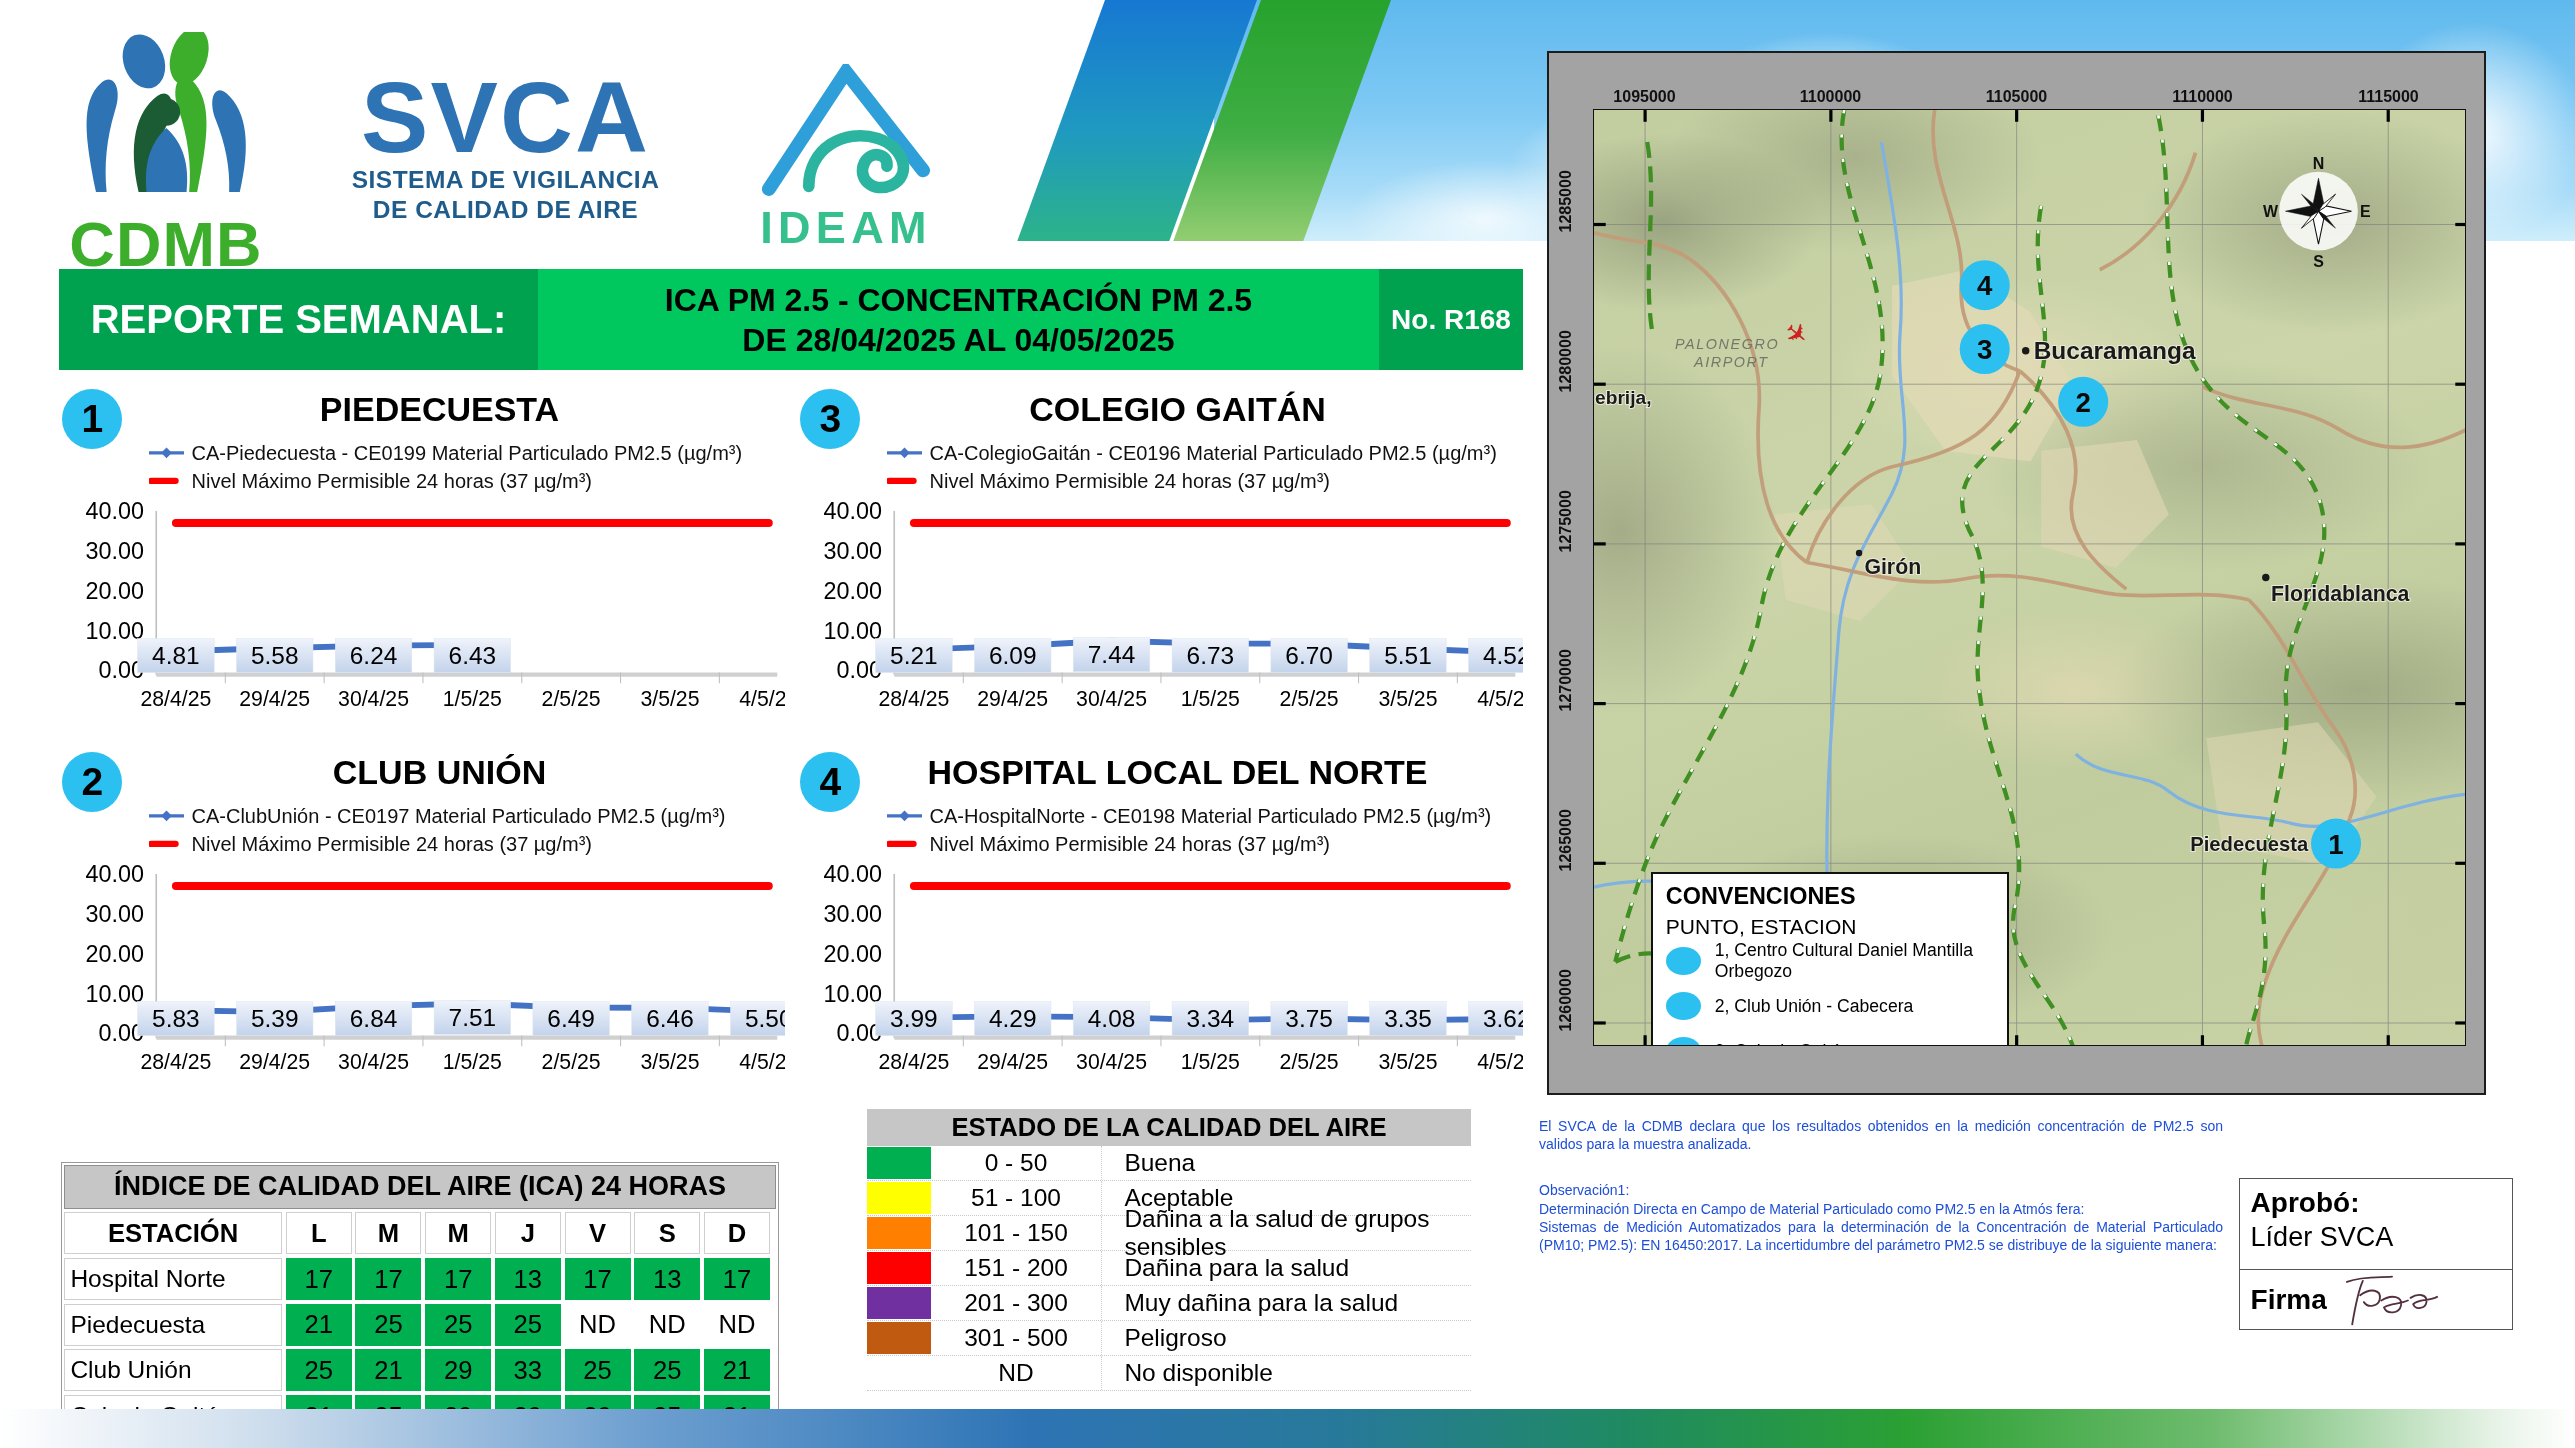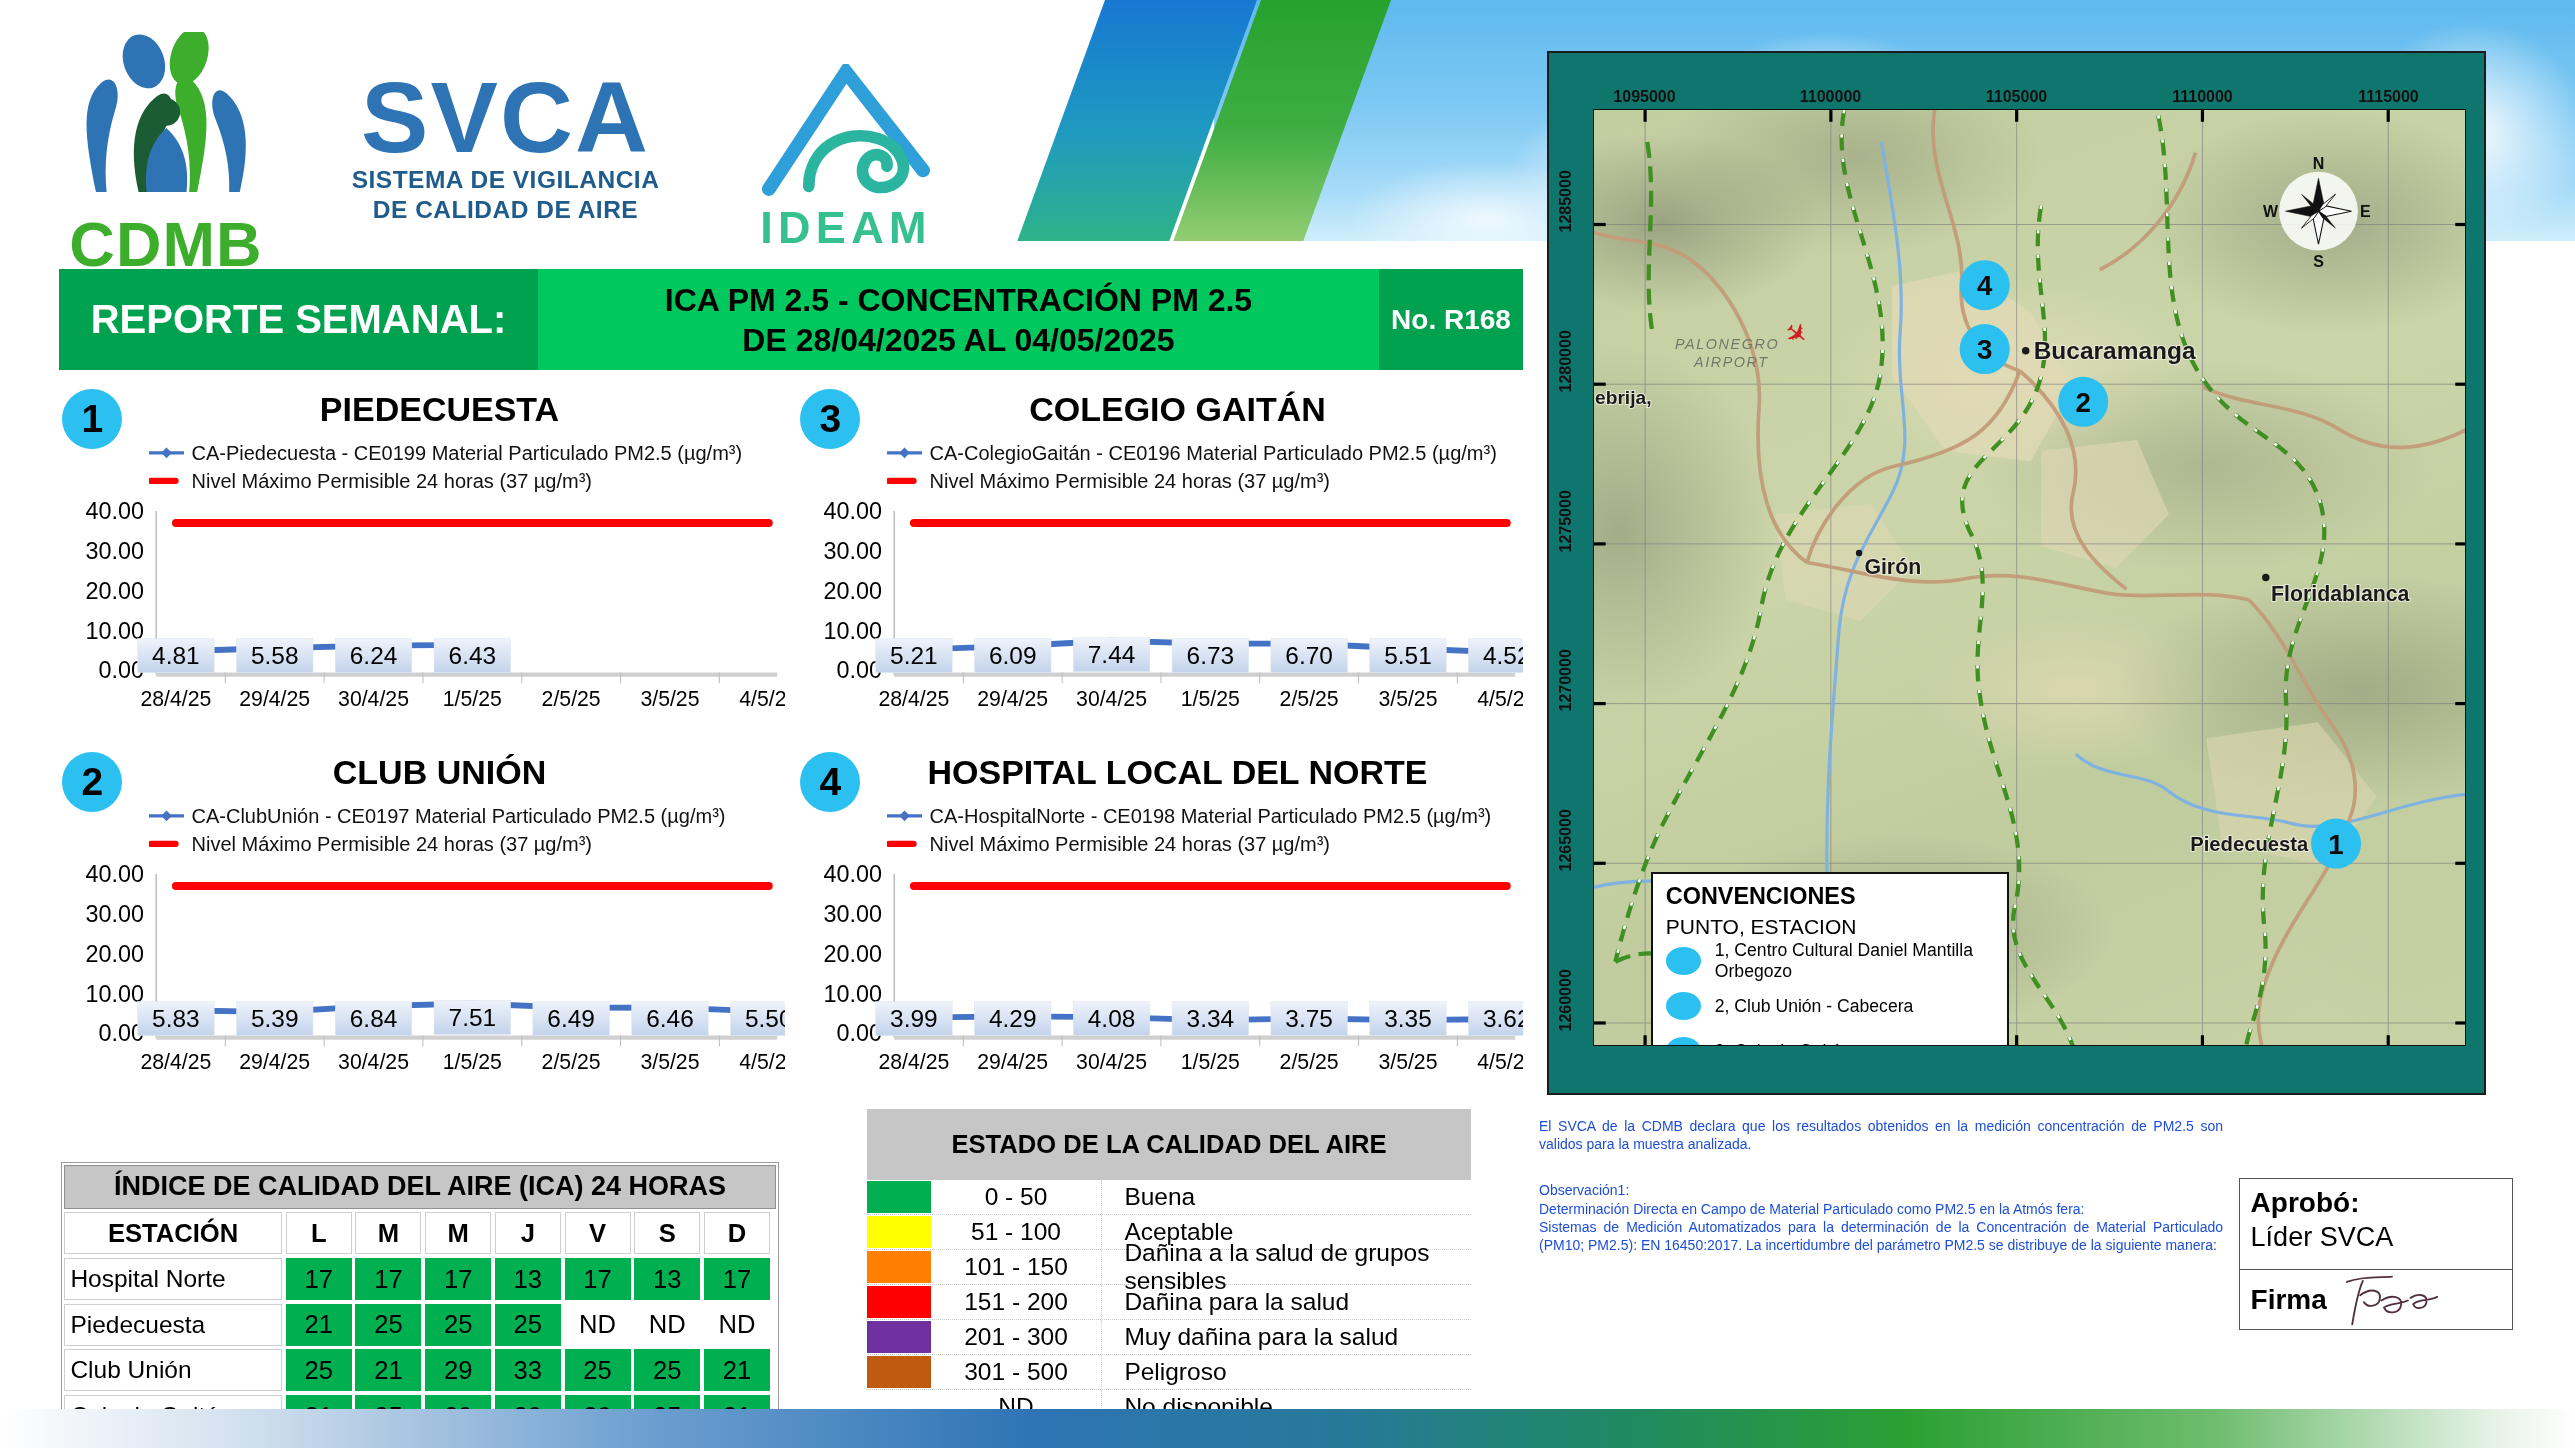--- a/index.html
+++ b/index.html
@@ -50,41 +50,41 @@
   #ica-title{background:#c6c6c6;border:0.5px solid #8f8f8f;font-size:27px;font-weight:bold;text-align:center;padding:5.3px 0}
   #ica-grid{display:grid;grid-template-columns:218px repeat(7,66px);gap:3.7px;margin-top:3.7px}
   .ica-cell{font-size:25.6px;display:flex;align-items:center;justify-content:center;height:42px;box-sizing:border-box}
   .ica-h{font-weight:bold;background:#fff;border:0.5px solid #cfcfcf}
   .ica-station{justify-content:flex-start;padding-left:5.3px;background:#fff;border:0.5px solid #cfcfcf;font-size:24.5px}
   .ica-green{background:#00b050;color:#000}
   .ica-nd{background:#fff}
 
   
   #aq{left:867px;top:1109px;width:604px}
-  #aq-title{background:#c6c6c6;font-size:25.6px;font-weight:bold;text-align:center;padding:21px 0}
+  #aq-title{background:#c6c6c6;font-size:25.6px;font-weight:bold;text-align:center;padding:4px 0}
   .aq-row{display:flex;align-items:stretch;height:34px;border-bottom:1.1px dotted #c9c9c9}
   .aq-swatch{width:64px;margin:1.1px 0;flex:none}
   .aq-range{width:170px;display:flex;align-items:center;justify-content:center;font-size:24.5px;border-right:1.1px dotted #d0d0d0}
   .aq-label{flex:1;display:flex;align-items:center;padding-left:22.4px;font-size:24.5px}
 
   
   #notes{left:1539px;top:1117px;width:684px;font-size:14px;line-height:1.30;color:#1d4ed8;text-align:justify}
   #notes .para{margin:0}
   #notes .gap-top{margin-top:28px}
 
   
   #approval{left:2239px;top:1178px;width:274px;border:1.6px solid #555;box-sizing:border-box;background:#fff}
   #approval-top{padding:7.5px 10.6px 16px 10.6px;border-bottom:1.6px solid #555}
   #approved-title{font-size:28px;font-weight:bold}
   #approved-by{font-size:27px;margin-top:3.2px}
   #approval-bottom{position:relative;height:59px}
   #firma-label{position:absolute;left:10.6px;top:14px;font-size:28px;font-weight:bold}
 
   
-  #mapbox{left:1547px;top:51px;width:939px;height:1044px;background:#0f766e;border:2.1px solid #1c1c1c;box-sizing:border-box}
+  #mapbox{left:1547px;top:51px;width:939px;height:1044px;background:#a3a3a3;border:2.1px solid #1c1c1c;box-sizing:border-box}
   #mapinner{position:absolute;left:44px;top:56px;width:873px;height:937px;border:1.6px solid #111;box-sizing:border-box;overflow:hidden;
     background:
       radial-gradient(ellipse 224px 128px at 8% 12%,rgba(120,128,100,.55),transparent 70%),
       radial-gradient(ellipse 266px 138px at 30% 5%,rgba(134,142,112,.45),transparent 70%),
       radial-gradient(ellipse 224px 266px at 3% 45%,rgba(125,133,104,.5),transparent 70%),
       radial-gradient(ellipse 277px 160px at 85% 12%,rgba(125,133,104,.5),transparent 70%),
       radial-gradient(ellipse 319px 149px at 70% 38%,rgba(134,142,112,.4),transparent 72%),
       radial-gradient(ellipse 341px 160px at 88% 62%,rgba(125,133,104,.45),transparent 72%),
       radial-gradient(ellipse 298px 138px at 35% 88%,rgba(125,133,104,.42),transparent 72%),
       radial-gradient(ellipse 224px 117px at 55% 62%,rgba(222,216,176,.85),transparent 70%),

